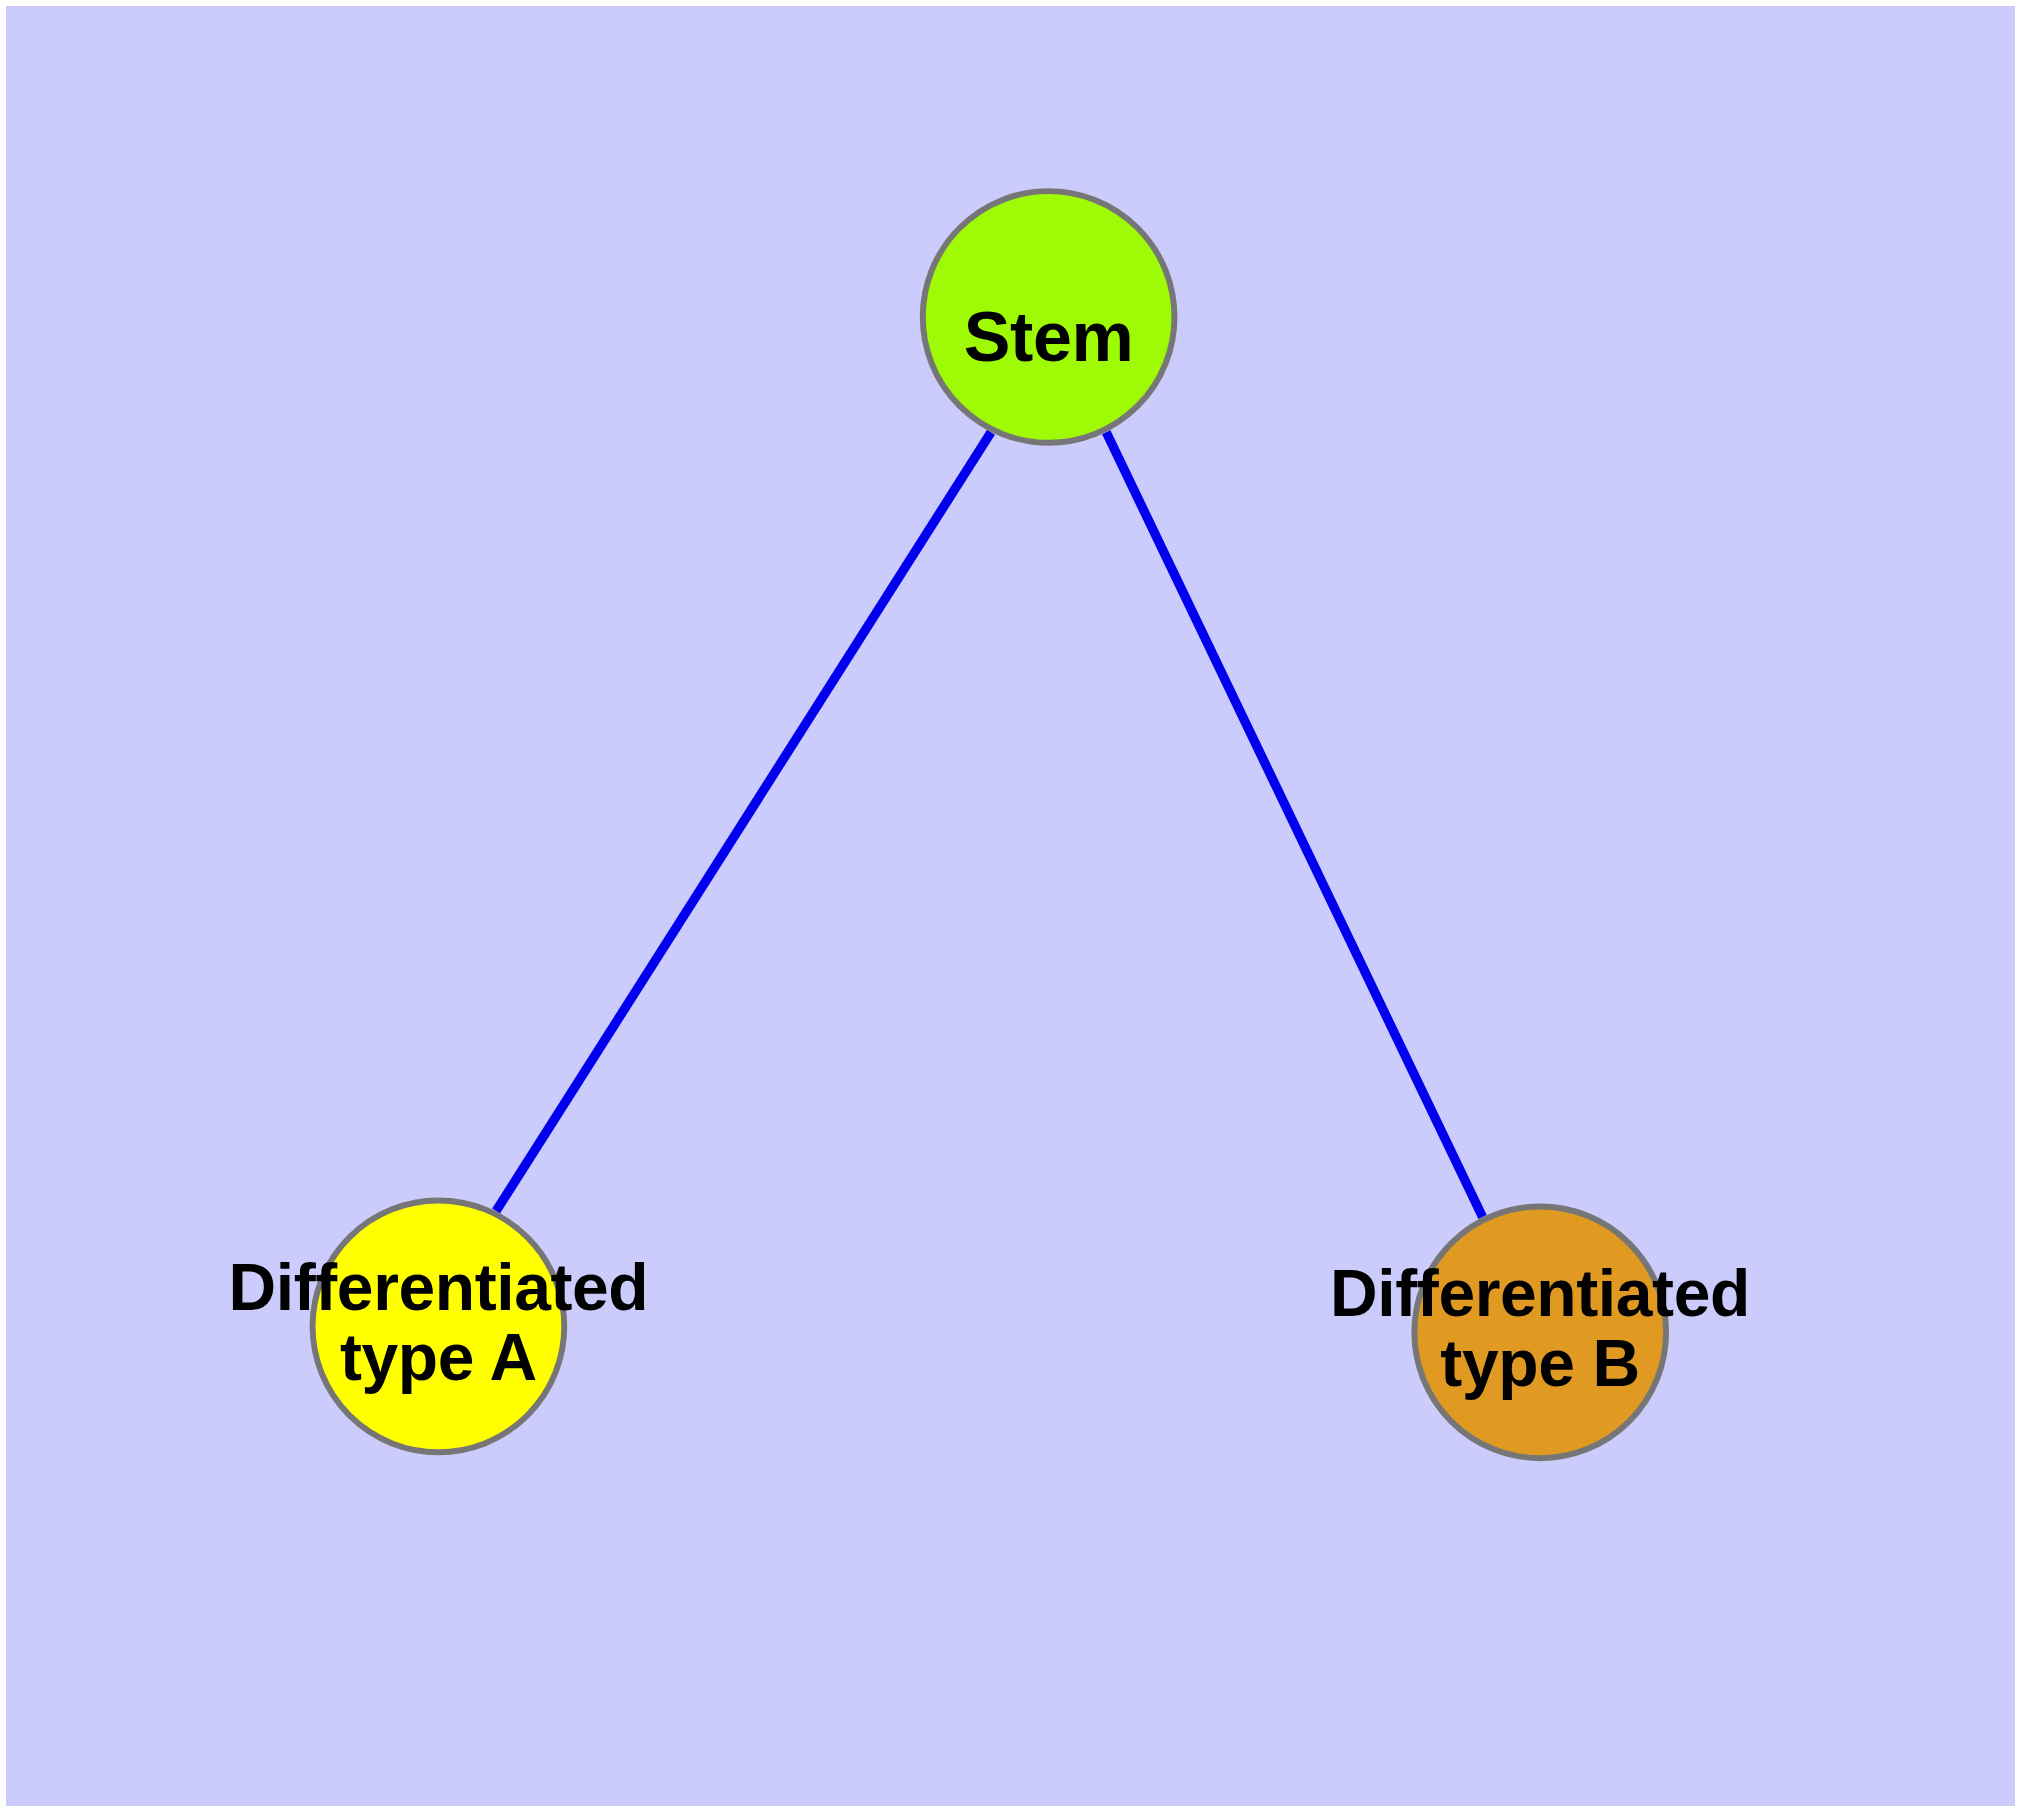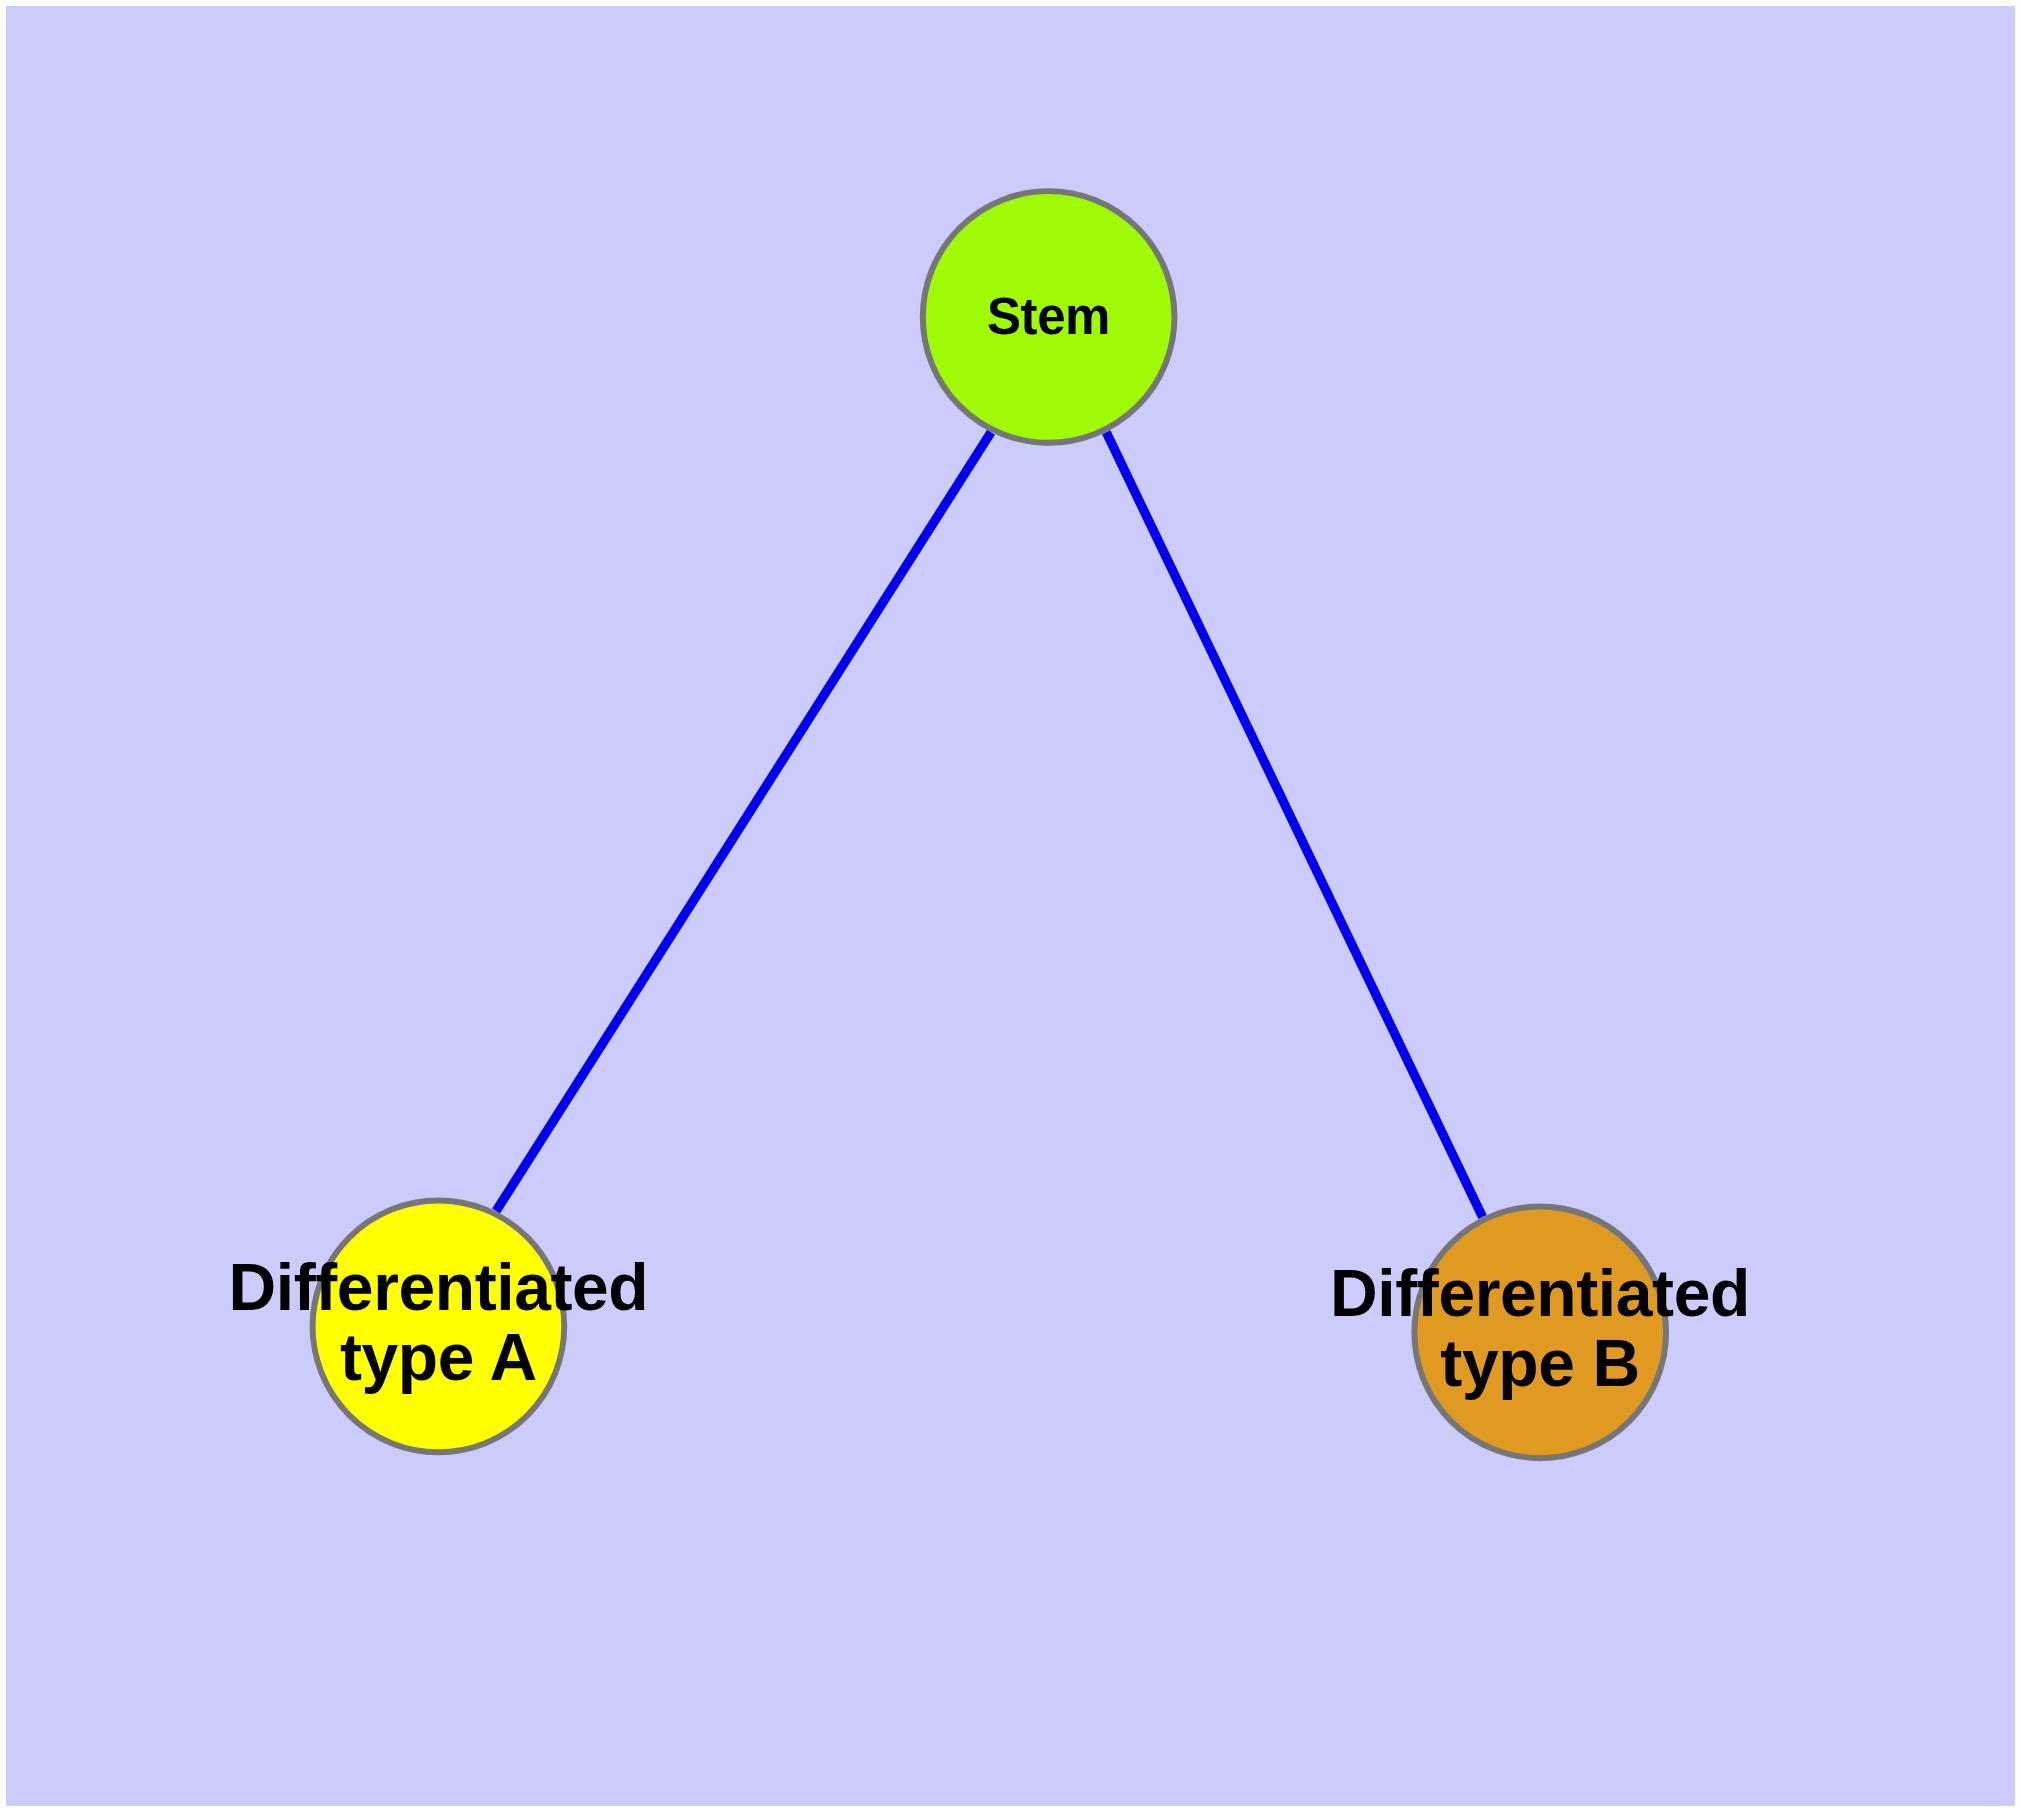--- a/index.html
+++ b/index.html
@@ -35,24 +35,24 @@
     position: absolute;
     text-align: center;
     font-weight: bold;
     color: #000000;
     line-height: 1.06;
     white-space: pre;
     letter-spacing: -0.4px;
     pointer-events: none;
   }
   #label-stem {
-    font-size: 51px;
+    font-size: 70px;
     width: 763px;
     left: 667px;
-    top: 290px;
+    top: 300px;
     text-align: center;
   }
   #label-diff-a {
     font-size: 66px;
     width: 848px;
     left: 14.4px;
     top: 1253px;
   }
   #label-diff-b {
     font-size: 66px;

